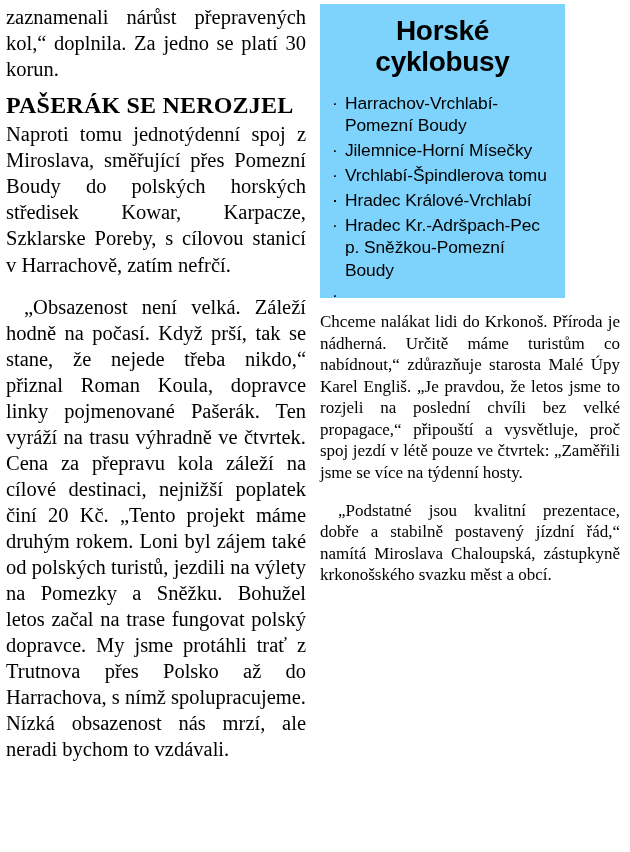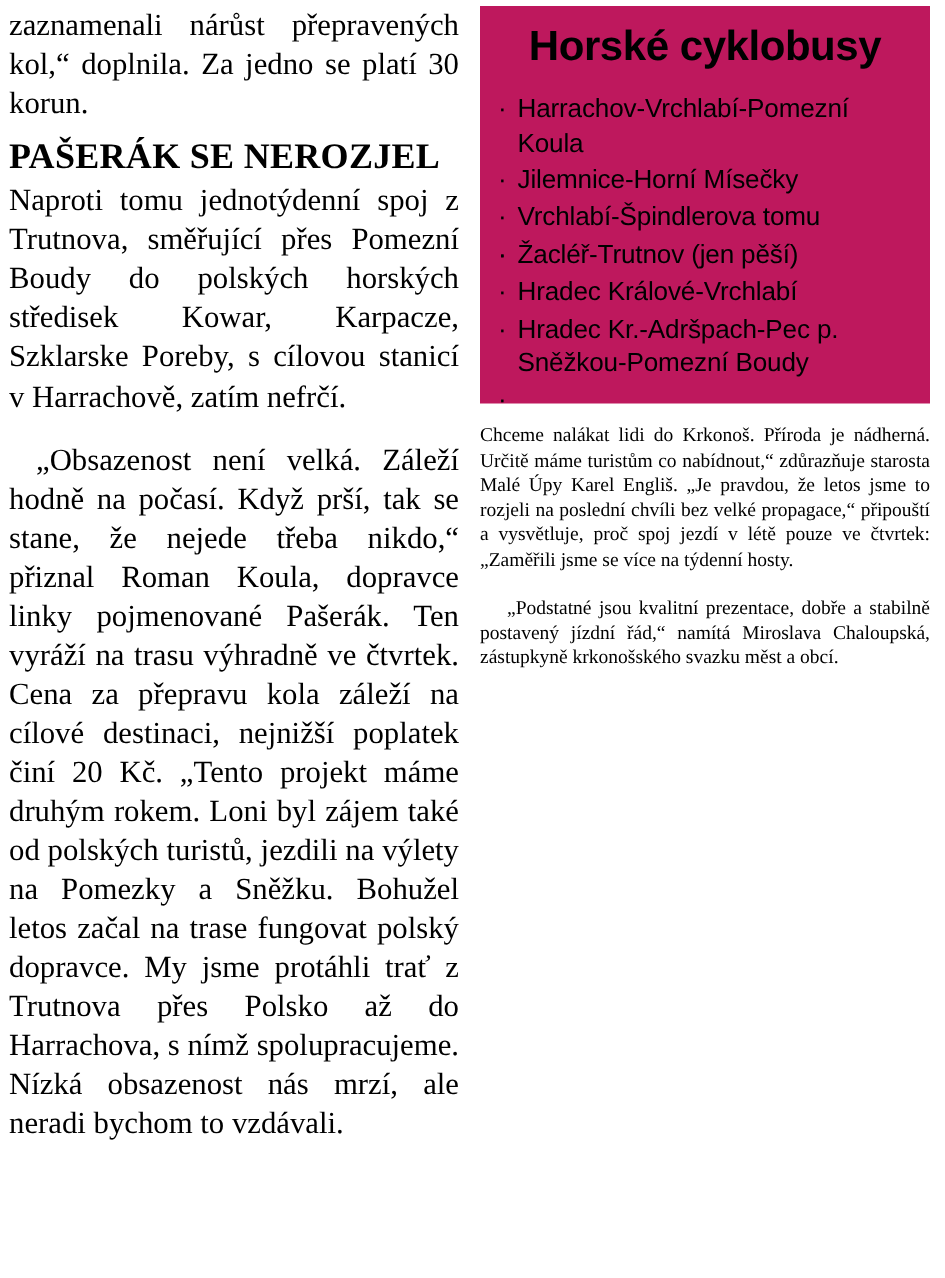--- a/index.html
+++ b/index.html
@@ -56,25 +56,25 @@
     font-family: "Liberation Serif", serif;
     font-weight: bold;
     font-size: 24px;
     line-height: 1.22;
     margin: 9px 0 1px 0;
     letter-spacing: 0.2px;
   }
 
   
   .box {
-    background: #be185d;
+    background: #7dd3fc;
     border: 0;
     padding: 8px 12px 14px 12px;
     box-sizing: border-box;
-    width: 300px;
+    width: 245px;
     margin-bottom: 13px;
   }
   .box-title {
     font-family: "Liberation Sans", sans-serif;
     font-weight: bold;
     font-size: 28px;
     line-height: 1.1;
     text-align: center;
     margin: 4px 0 14px 0;
     letter-spacing: -0.3px;
@@ -92,48 +92,48 @@
     padding-left: 13px;
     position: relative;
     letter-spacing: -0.1px;
   }
   .box-list li .bullet {
     position: absolute;
     left: 0;
     top: 0;
   }
   .right-text {
-    font-size: 13px;
+    font-size: 17px;
     line-height: 1.27;
   }
 </style>
 </head>
 <body>
 
 <div class="page">
   <div class="columns">
 
     <div class="col-left">
       <p class="para">zaznamenali nárůst přepravených kol,“ doplnila. Za jedno se platí 30 korun.</p>
 
       <h2 class="subhead">PAŠERÁK SE NEROZJEL</h2>
 
-      <p class="para">Naproti tomu jednotýdenní spoj z Trutnova, směřující přes Pomezní Boudy do polských horských středisek Kowar, Karpacze, Szklarske Poreby, s cílovou stanicí v Harrachově, zatím nefrčí.</p>
+      <p class="para">Naproti tomu jednotýdenní spoj z Miroslava, směřující přes Pomezní Boudy do polských horských středisek Kowar, Karpacze, Szklarske Poreby, s cílovou stanicí v Harrachově, zatím nefrčí.</p>
       <p class="para indent">„Obsazenost není velká. Záleží hodně na počasí. Když prší, tak se stane, že nejede třeba nikdo,“ přiznal Roman Koula, dopravce linky pojmenované Pašerák. Ten vyráží na trasu výhradně ve čtvrtek. Cena za přepravu kola záleží na cílové destinaci, nejnižší poplatek činí 20 Kč. „Tento projekt máme druhým rokem. Loni byl zájem také od polských turistů, jezdili na výlety na Pomezky a Sněžku. Bohužel letos začal na trase fungovat polský dopravce. My jsme protáhli trať z Trutnova přes Polsko až do Harrachova, s nímž  spolupracujeme. Nízká obsazenost nás mrzí, ale neradi bychom to vzdávali.</p>
     </div>
 
     <div class="col-right">
       <div class="box">
         <div class="box-title">Horské cyklobusy</div>
         <ul class="box-list">
-          <li><span class="bullet">·</span><span>Harrachov-Vrchlabí-Pomezní Koula</span></li>
+          <li><span class="bullet">·</span><span>Harrachov-Vrchlabí-Pomezní Boudy</span></li>
           <li><span class="bullet">·</span><span>Jilemnice-Horní Mísečky</span></li>
           <li><span class="bullet">·</span><span>Vrchlabí-Špindlerova tomu</span></li>
           <li><span class="bullet">·</span></li>
-          <li><span class="bullet">·</span><span>Žacléř-Trutnov (jen pěší)</span></li>
+          <li><span class="bullet">·</span></li>
           <li><span class="bullet">·</span><span>Hradec Králové-Vrchlabí</span></li>
           <li><span class="bullet">·</span><span>Hradec  Kr.-Adršpach-Pec p. Sněžkou-Pomezní Boudy</span></li>
           <li><span class="bullet">·</span></li>
         </ul>
       </div>
 
       <p class="para right-text">Chceme nalákat lidi do Krkonoš. Příroda je nádherná. Určitě máme turistům co nabídnout,“ zdůrazňuje starosta Malé Úpy Karel Engliš. „Je pravdou, že letos jsme to rozjeli na poslední chvíli bez velké propagace,“ připouští a vysvětluje, proč spoj jezdí v létě pouze ve čtvrtek: „Zaměřili jsme se více na týdenní hosty.</p>
       <p class="para right-text indent">„Podstatné jsou kvalitní prezentace, dobře a stabilně postavený jízdní řád,“ namítá Miroslava Chaloupská, zástupkyně krkonošského svazku měst a obcí.</p>
     </div>
 

